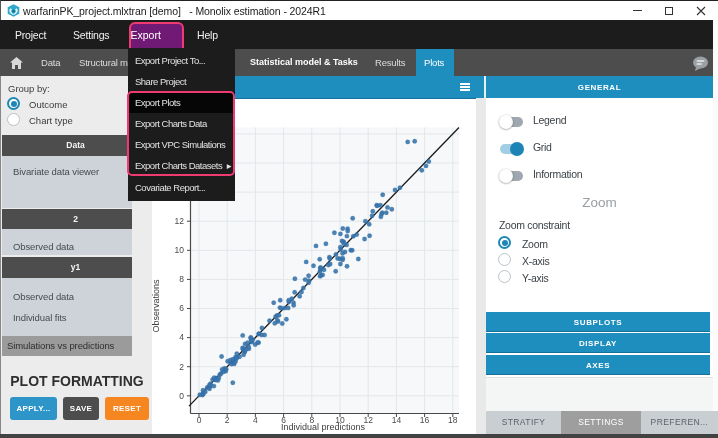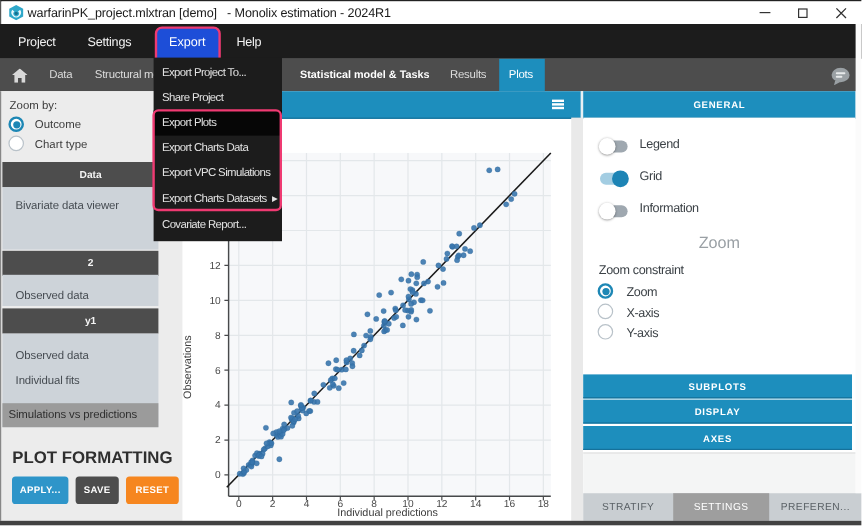--- a/index.html
+++ b/index.html
@@ -70,41 +70,41 @@
   <div class="abs" style="left:633px;top:10px;width:9px;height:1.2px;background:#333"></div>
   <div class="abs" style="left:665px;top:7px;width:8px;height:8px;border:1.1px solid #333"></div>
   <svg class="abs" style="left:696px;top:6px" width="10" height="10" viewBox="0 0 10 10">
     <path d="M1,1 L9,9 M9,1 L1,9" stroke="#333" stroke-width="1.1"></path>
   </svg>
 
   <div class="abs" id="menubar"></div>
   <div class="abs menuitem" style="left:15px">Project</div>
   <div class="abs menuitem" style="left:73px">Settings</div>
   <div class="abs menuitem" style="left:197px">Help</div>
-  <div class="abs" style="left:128.5px;top:21.5px;width:55px;height:38px;background:#1d4ed8;border:2.5px solid #ef3a72;border-radius:6px;color:#fff;font-size:10.5px;text-align:center;line-height:22px;">Export</div>
+  <div class="abs" style="left:128.5px;top:21.5px;width:55px;height:38px;background:#701a75;border:2.5px solid #ef3a72;border-radius:6px;color:#fff;font-size:10.5px;line-height:22px;">Export</div>
 
   <div class="abs" id="tabbar"></div>
   <svg class="abs" style="left:10px;top:57px" width="13" height="12" viewBox="0 0 13 12">
     <path d="M6.5,0 L13,5.5 L11,5.5 L11,12 L8,12 L8,8 L5,8 L5,12 L2,12 L2,5.5 L0,5.5 Z" fill="#d8d8d8"></path>
   </svg>
   <div class="abs tab" style="left:41px">Data</div>
   <div class="abs tab" style="left:79px">Structural model</div>
   <div class="abs tab" style="left:250px;font-weight:bold;font-size:9px;letter-spacing:0;color:#fff">Statistical model &amp; Tasks</div>
   <div class="abs tab" style="left:375px">Results</div>
   <div class="abs" id="tab-plots"></div>
   <div class="abs tab" style="left:424px;color:#fff">Plots</div>
   <svg class="abs" style="left:692px;top:56px" width="17" height="15" viewBox="0 0 17 15">
     <ellipse cx="8.5" cy="6.5" rx="7.5" ry="6" fill="#9aa0a4"></ellipse>
     <path d="M4,11 L3,15 L9,12 Z" fill="#9aa0a4"></path>
     <rect x="4.5" y="4.2" width="8" height="1.6" rx="0.8" fill="#e8eaeb"></rect>
     <rect x="4.5" y="7.2" width="5.5" height="1.6" rx="0.8" fill="#e8eaeb"></rect>
   </svg>
 
   <div class="abs" id="sidebar" style="position:absolute">
-    <div class="abs" style="left:7px;top:7px;font-size:9.5px;color:#3c3c3c">Zoom by:</div>
+    <div class="abs" style="left:7px;top:7px;font-size:9.5px;color:#3c3c3c">Group by:</div>
     <div class="abs radio sel" style="left:6px;top:21px"></div>
     <div class="abs" style="left:28px;top:23px;font-size:9.5px;color:#3c3c3c">Outcome</div>
     <div class="abs radio" style="left:6px;top:37px"></div>
     <div class="abs" style="left:28px;top:39px;font-size:9.5px;color:#3c3c3c">Chart type</div>
     <div class="abs shead" style="top:59px">Data</div>
     <div class="abs sitems" style="top:80px;height:51.5px"></div>
     <div class="abs sitem" style="top:85px">Bivariate data viewer</div>
     <div class="abs shead" style="top:133px">2</div>
     <div class="abs sitems" style="top:153px;height:26px"></div>
     <div class="abs sitem" style="top:159.5px">Observed data</div>

